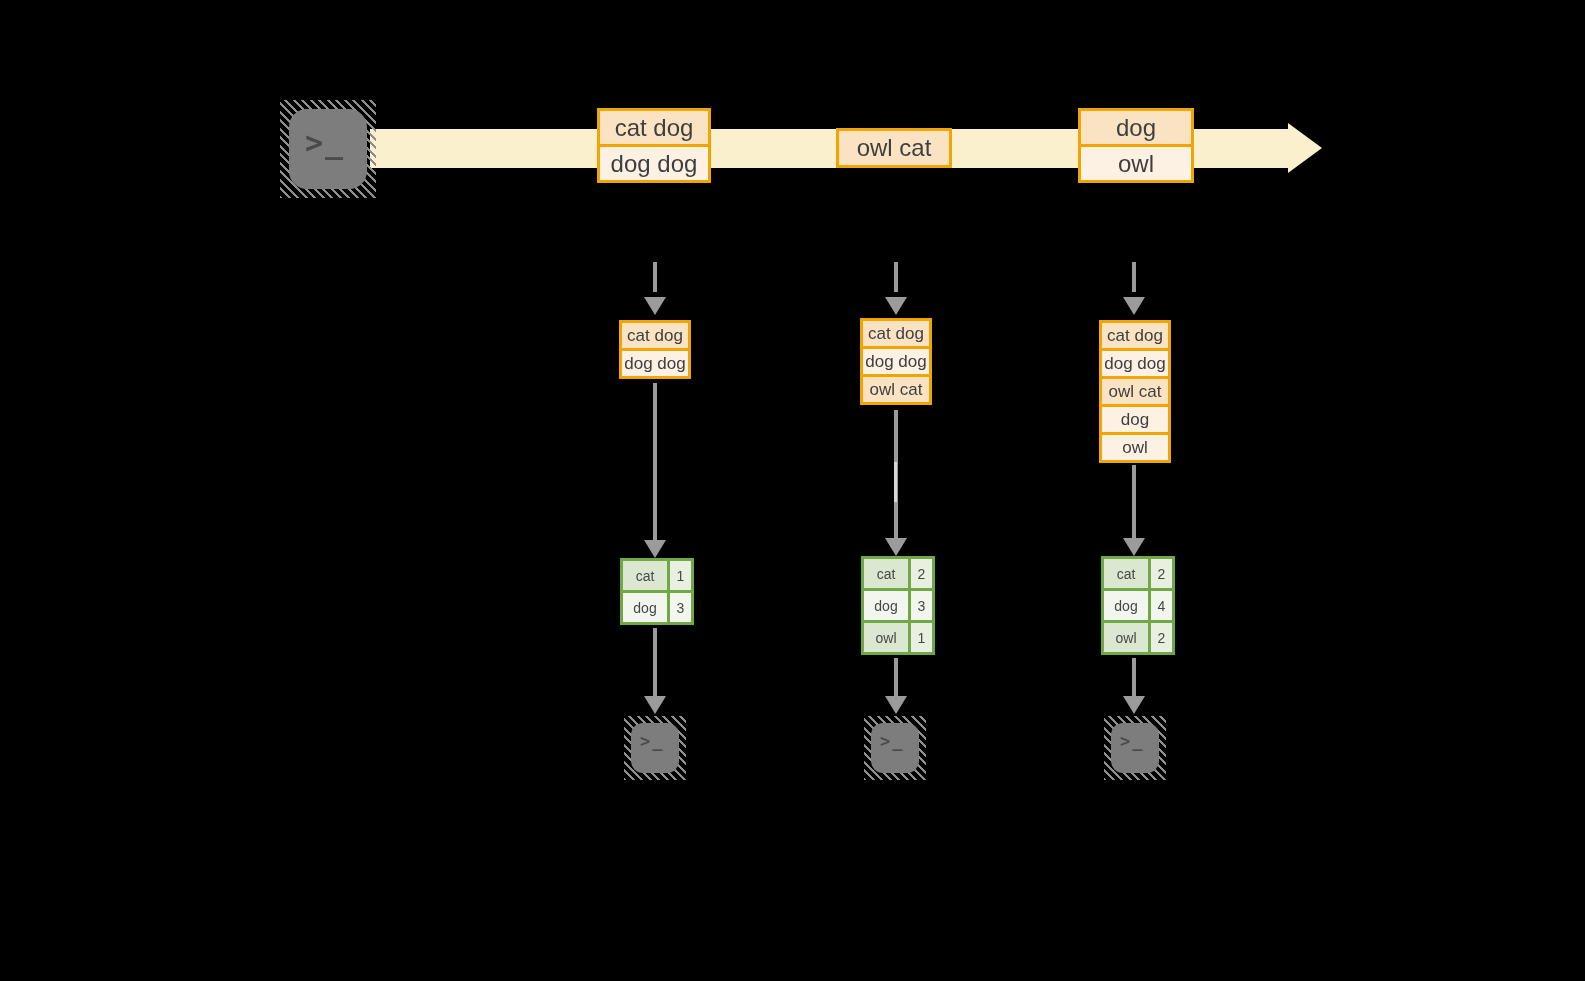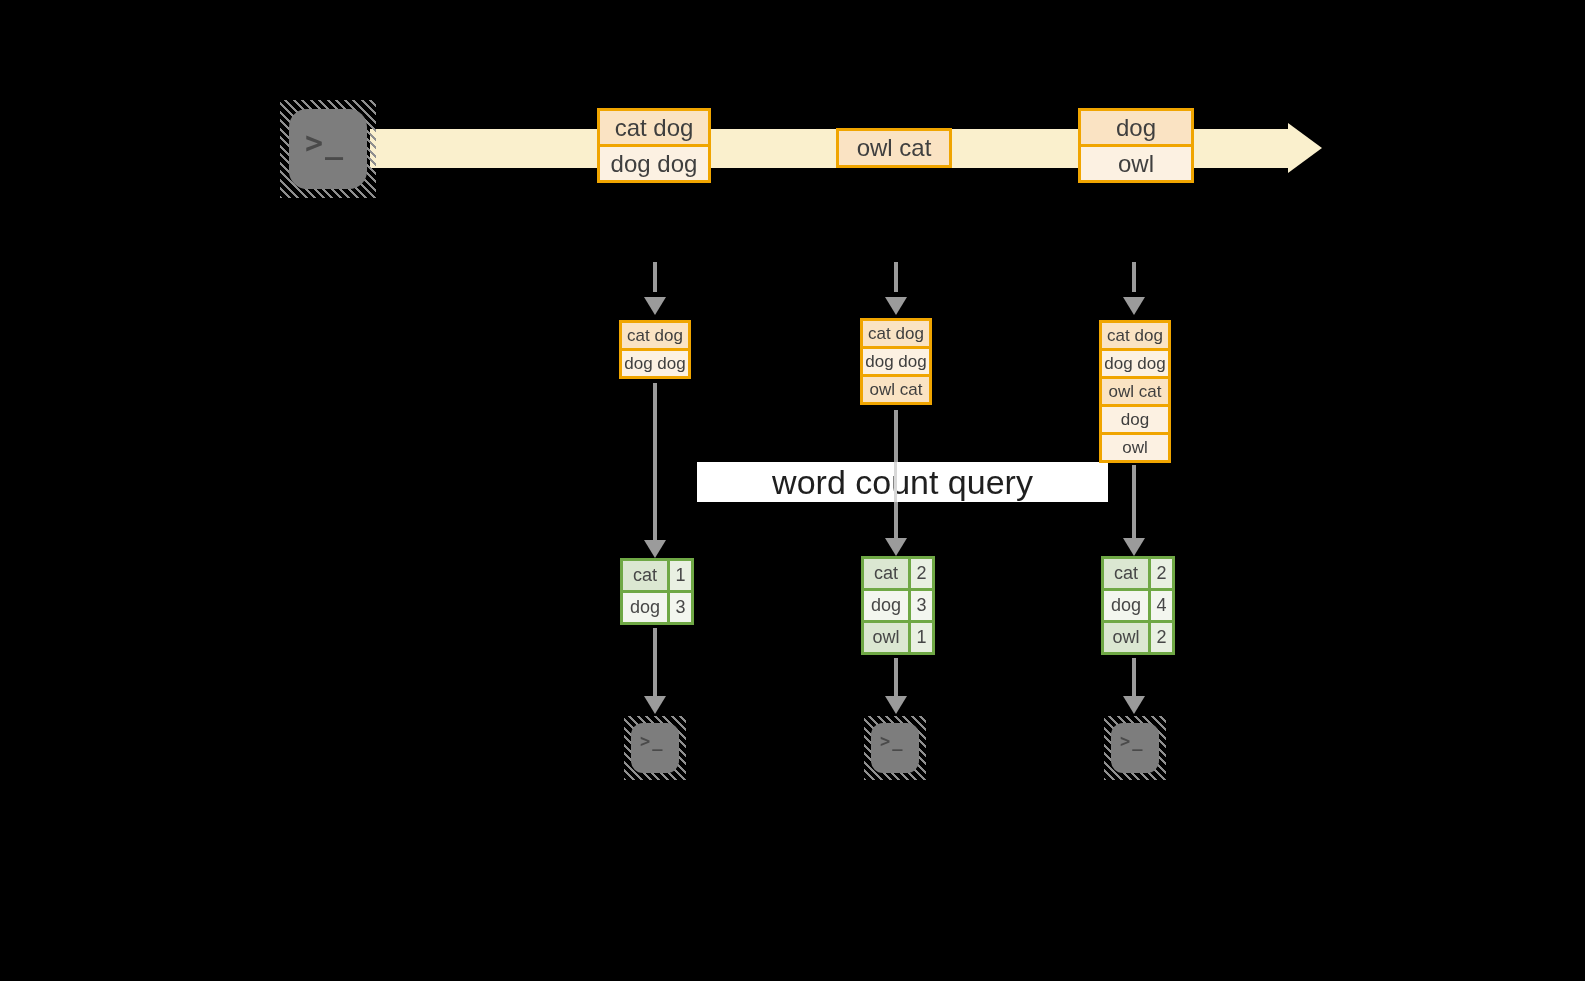--- a/index.html
+++ b/index.html
@@ -68,21 +68,21 @@
   }
   .band-line{background:#d8d8d8;z-index:6;}
 
   
   .ctable{
     display:grid;grid-template-columns:44px 21px;grid-auto-rows:29px;
     gap:3px;background:#6fa845;border:3px solid #6fa845;z-index:6;
   }
   .gcell{
     display:flex;align-items:center;justify-content:center;
-    color:#474747;font-size:18px;
+    color:#474747;font-size:14px;
   }
   .gcell.sage{background:#dbe7d1;}
   .gcell.sagenum{background:#e9f0e2;}
   .gcell.white{background:#f3f6ef;}
 
   .z1{z-index:1}.z6{z-index:6}
 </style>
 </head>
 <body>
 
@@ -135,23 +135,20 @@
     <div class="mcell stack-cell light">owl</div>
   </div>
 
   <div class="abs vline z1" style="left:653px;top:383px;height:157px;"></div>
   <div class="abs vhead z1" style="left:644px;top:540px;"></div>
   <div class="abs vline z1" style="left:894px;top:410px;height:128px;"></div>
   <div class="abs vhead z1" style="left:885px;top:538px;"></div>
   <div class="abs vline z1" style="left:1132px;top:465px;height:73px;"></div>
   <div class="abs vhead z1" style="left:1123px;top:538px;"></div>
 
-  <div class="abs query-band" style="left:697px;top:462px;width:411px;height:40px;">
-    <span>word count query</span>
-  </div>
   <div class="abs band-line" style="left:894px;top:462px;width:3px;height:40px;"></div>
 
   <div class="abs ctable" style="left:620px;top:558px;">
     <div class="gcell sage">cat</div>
     <div class="gcell sagenum">1</div>
     <div class="gcell white">dog</div>
     <div class="gcell white">3</div>
   </div>
   <div class="abs ctable" style="left:861px;top:556px;">
     <div class="gcell sage">cat</div>

